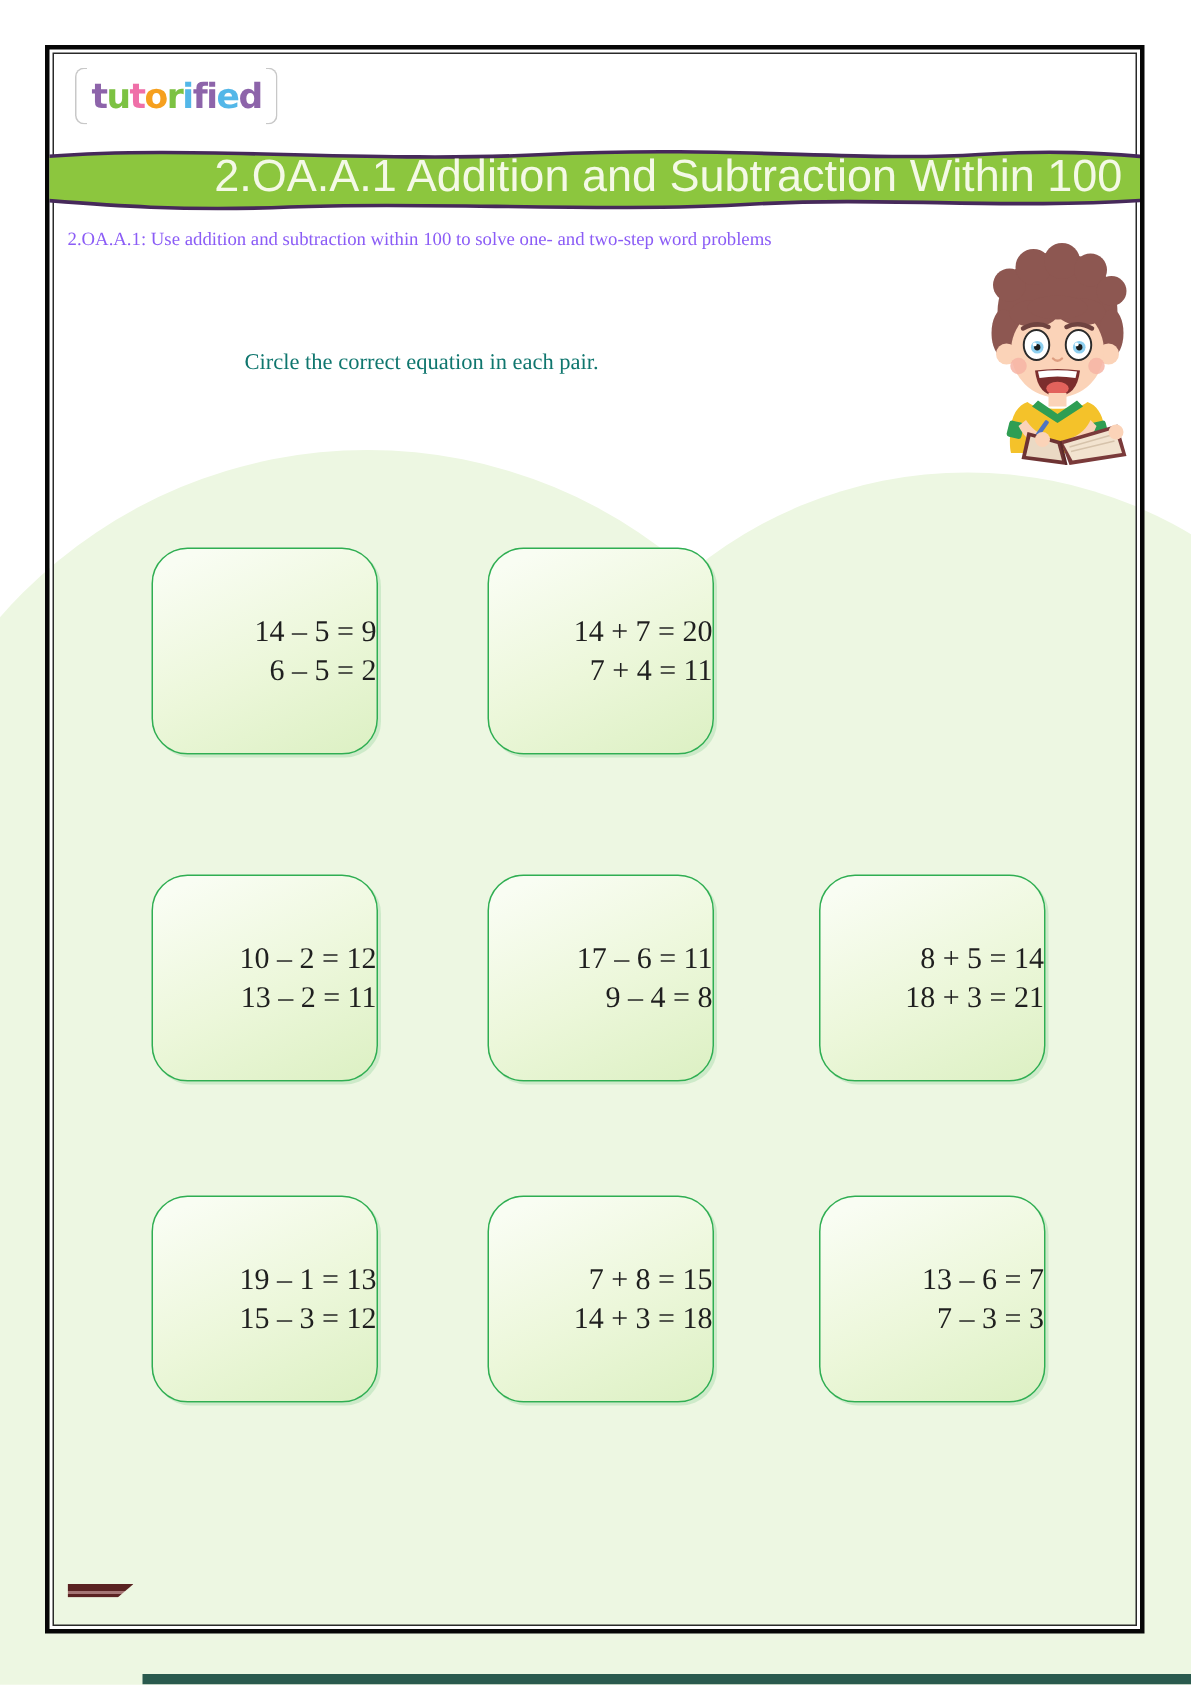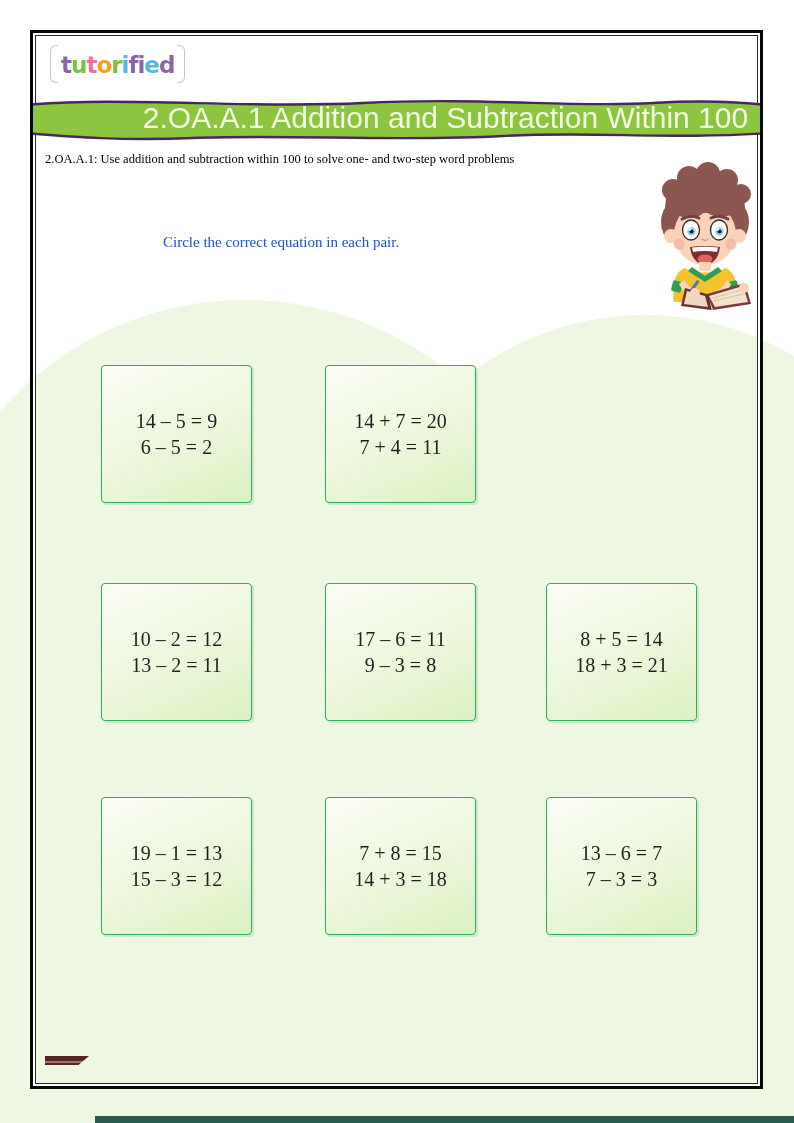--- a/index.html
+++ b/index.html
@@ -35,32 +35,32 @@
   
   .ribbon{position:absolute;left:0;top:59px;width:727px;height:54px;}
   .ribbon svg{display:block;width:100%;height:100%;}
   .ribbon-path{fill:var(--banner-fill,#8cc63e);stroke:var(--banner-edge,#46295a);stroke-width:2.4;stroke-linejoin:round;}
   .ribbon-title{
     position:absolute;left:104px;right:6px;top:50%;transform:translateY(-52%);
     text-align:center;font-family:"Liberation Sans",sans-serif;font-weight:500;
     font-size:30px;color:var(--banner-text,#f4f9e6);white-space:nowrap;
   }
 
-  .std-line{position:absolute;left:12px;top:119px;font-size:12.5px;color:#000000;white-space:nowrap;}
-  .instruction{position:absolute;left:130px;top:201px;font-size:15px;color:#1d4ed8;}
+  .std-line{position:absolute;left:12px;top:119px;font-size:12.5px;color:#8b5cf6;white-space:nowrap;}
+  .instruction{position:absolute;left:130px;top:201px;font-size:15px;color:#0f766e;}
 
   .boy{position:absolute;left:612px;top:127px;width:120px;height:150px;}
 
   
   .card{
-    position:absolute;width:149px;height:136px;border-radius:4px;
+    position:absolute;width:149px;height:136px;border-radius:24px;
     border:1.5px solid var(--card-border,#2fae52);
     background:linear-gradient(155deg,var(--card-bg-light,#f9fdf3) 8%,#ecf7da 55%,var(--card-bg-dark,#dcf0c3) 100%);
     box-shadow:2px 2px 0 rgba(61,175,88,0.18);
-    display:flex;flex-direction:column;justify-content:center;align-items:center;gap:1px;
+    display:flex;flex-direction:column;justify-content:center;align-items:flex-end;gap:1px;
   }
   .eq{font-size:20px;color:var(--equation-text,#1f1f1f);line-height:25px;white-space:nowrap;}
 
   
   .footer-mark{
     position:absolute;left:12px;top:1023px;width:44px;height:9px;
     background:linear-gradient(var(--footer-mark-dark,#5a2222) 0 52%,var(--footer-mark-light,#a57575) 52% 76%,var(--footer-mark-dark,#5a2222) 76% 100%);
     clip-path:polygon(0 0,100% 0,76% 100%,0 100%);
   }
 </style>
@@ -165,21 +165,21 @@
   <div class="card" style="left:292px;top:332px">
     <div class="eq">14 + 7 = 20</div>
     <div class="eq">7 + 4 = 11</div>
   </div>
   <div class="card" style="left:68px;top:550px">
     <div class="eq">10 – 2 = 12</div>
     <div class="eq">13 – 2 = 11</div>
   </div>
   <div class="card" style="left:292px;top:550px">
     <div class="eq">17 – 6 = 11</div>
-    <div class="eq">9 – 3 = 8</div>
+    <div class="eq">9 – 4 = 8</div>
   </div>
   <div class="card" style="left:513px;top:550px">
     <div class="eq">8 + 5 = 14</div>
     <div class="eq">18 + 3 = 21</div>
   </div>
   <div class="card" style="left:68px;top:764px">
     <div class="eq">19 – 1 = 13</div>
     <div class="eq">15 – 3 = 12</div>
   </div>
   <div class="card" style="left:292px;top:764px">

